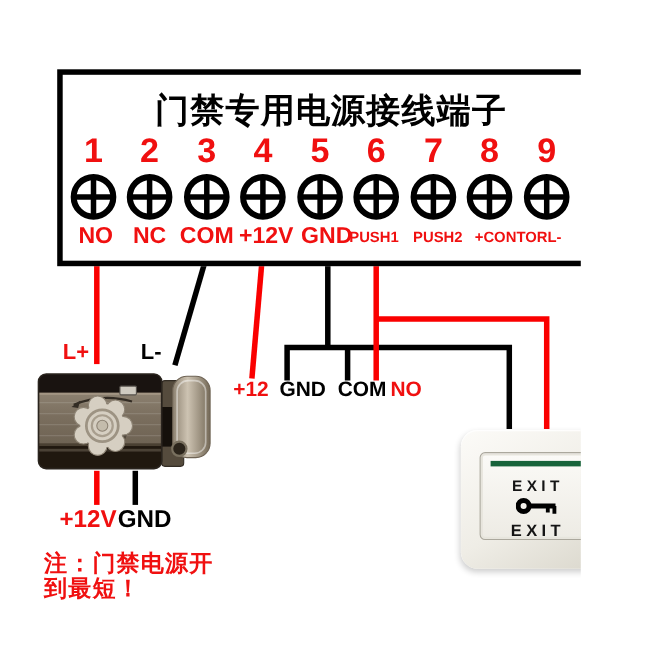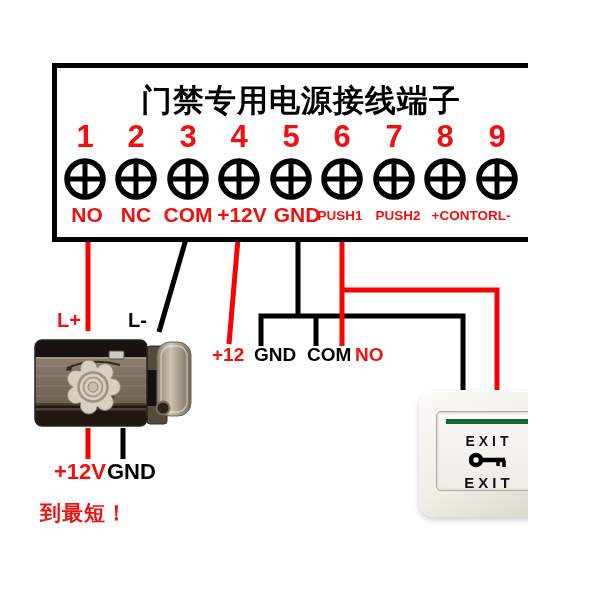--- a/index.html
+++ b/index.html
@@ -227,16 +227,17 @@
         <circle class="st" cx="7" cy="10" r="5" stroke-width="4.5"></circle>
         <line class="st" x1="12" y1="10" x2="36" y2="10" stroke-width="4.5"></line>
         <line class="st" x1="29" y1="10" x2="29" y2="16" stroke-width="3.5"></line>
         <line class="st" x1="35" y1="10" x2="35" y2="17" stroke-width="3.5"></line>
       </svg>
       <div class="exit-word exit-exit">EXIT</div>
     </div>
   </div>
 
   <div class="abs note">
+    <div>注：门禁电源开</div>
     <div>到最短！</div>
   </div>
 
 </div>
 
 </body></html>

